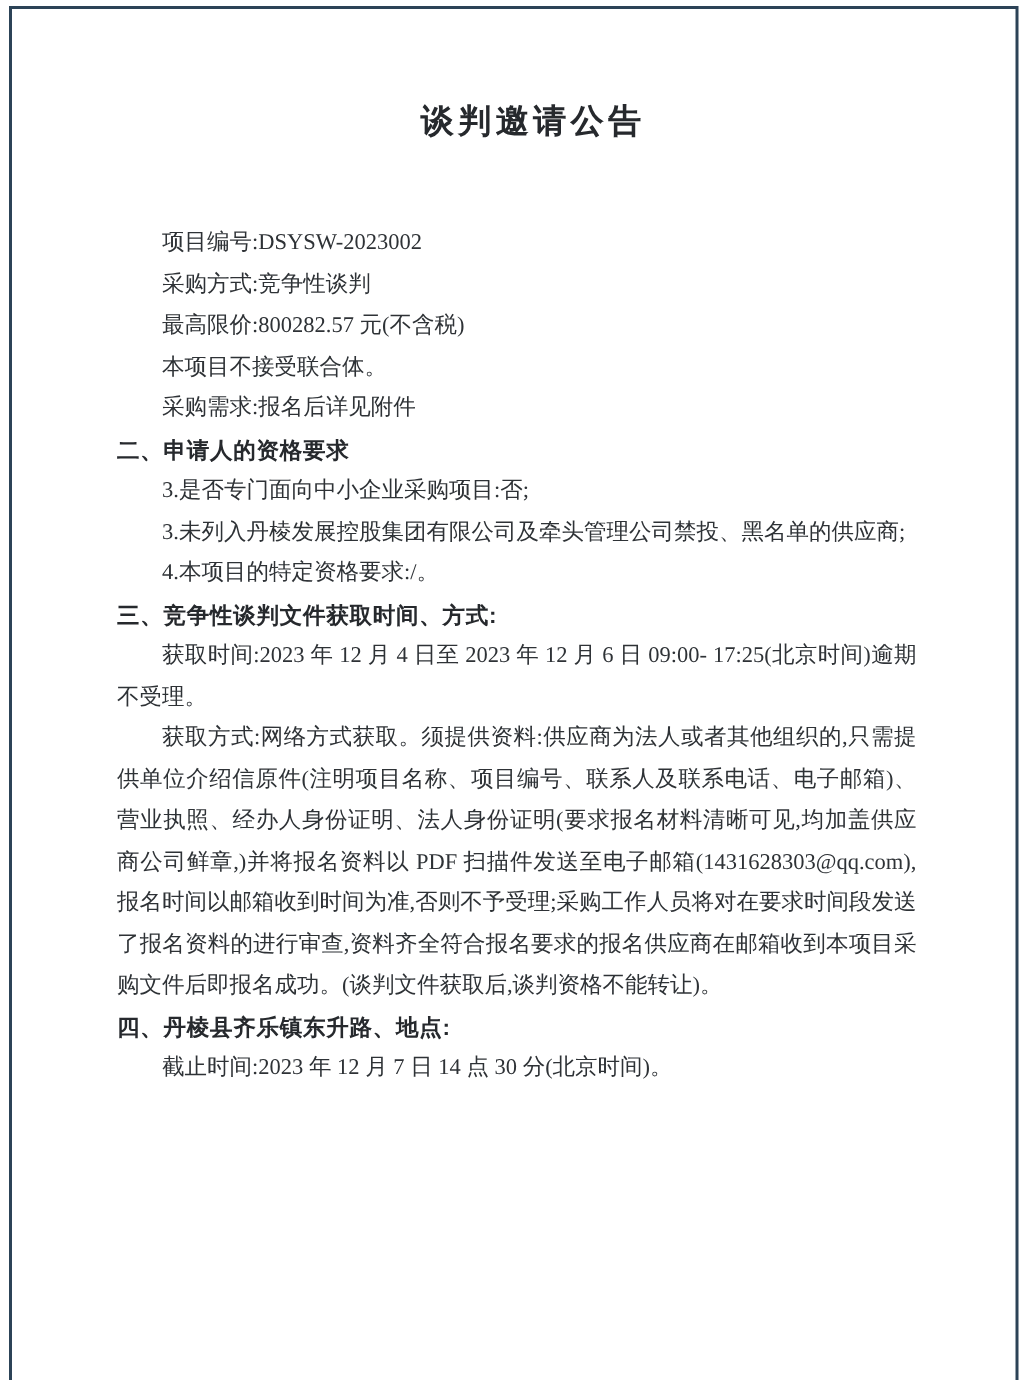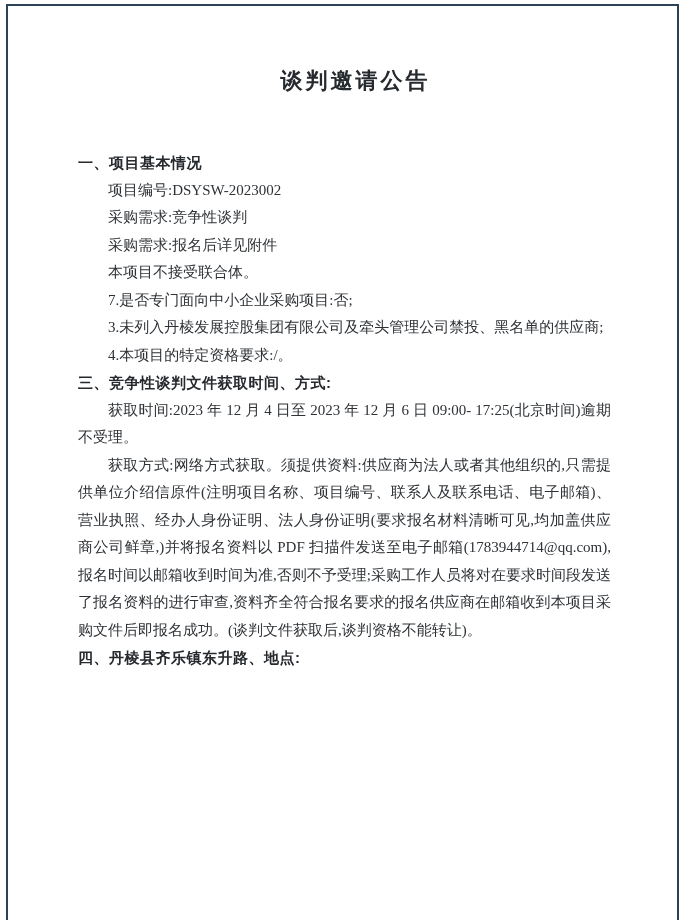--- a/index.html
+++ b/index.html
@@ -66,36 +66,38 @@
 </head>
 <body>
 
 <div class="page-frame"></div>
 
 <h1 class="doc-title">谈判邀请公告</h1>
 
 <div class="doc-body">
 
   <div class="section">
-    <p class="section-heading">一、项目基本情况</p>
     <p class="para">项目编号:DSYSW-2023002</p>
-    <p class="para">采购需求:竞争性谈判</p>
+    <p class="para">采购方式:竞争性谈判</p>
+    <p class="para">最高限价:800282.57 元(不含税)</p>
+    <p class="para">本项目不接受联合体。</p>
     <p class="para">采购需求:报名后详见附件</p>
-    <p class="para">本项目不接受联合体。</p>
   </div>
 
   <div class="section">
-    <p class="para">7.是否专门面向中小企业采购项目:否;</p>
+    <p class="section-heading">二、申请人的资格要求</p>
+    <p class="para">3.是否专门面向中小企业采购项目:否;</p>
     <p class="para">3.未列入丹棱发展控股集团有限公司及牵头管理公司禁投、黑名单的供应商;</p>
     <p class="para">4.本项目的特定资格要求:/。</p>
   </div>
 
   <div class="section">
     <p class="section-heading">三、竞争性谈判文件获取时间、方式:</p>
     <p class="para">获取时间:2023 年 12 月 4 日至 2023 年 12 月 6 日 09:00- 17:25(北京时间)逾期不受理。</p>
-    <p class="para">获取方式:网络方式获取。须提供资料:供应商为法人或者其他组织的,只需提供单位介绍信原件(注明项目名称、项目编号、联系人及联系电话、电子邮箱)、营业执照、经办人身份证明、法人身份证明(要求报名材料清晰可见,均加盖供应商公司鲜章,)并将报名资料以 PDF 扫描件发送至电子邮箱(1783944714@qq.com),报名时间以邮箱收到时间为准,否则不予受理;采购工作人员将对在要求时间段发送了报名资料的进行审查,资料齐全符合报名要求的报名供应商在邮箱收到本项目采购文件后即报名成功。(谈判文件获取后,谈判资格不能转让)。</p>
+    <p class="para">获取方式:网络方式获取。须提供资料:供应商为法人或者其他组织的,只需提供单位介绍信原件(注明项目名称、项目编号、联系人及联系电话、电子邮箱)、营业执照、经办人身份证明、法人身份证明(要求报名材料清晰可见,均加盖供应商公司鲜章,)并将报名资料以 PDF 扫描件发送至电子邮箱(1431628303@qq.com),报名时间以邮箱收到时间为准,否则不予受理;采购工作人员将对在要求时间段发送了报名资料的进行审查,资料齐全符合报名要求的报名供应商在邮箱收到本项目采购文件后即报名成功。(谈判文件获取后,谈判资格不能转让)。</p>
   </div>
 
   <div class="section">
     <p class="section-heading">四、丹棱县齐乐镇东升路、地点:</p>
+    <p class="para">截止时间:2023 年 12 月 7 日 14 点 30 分(北京时间)。</p>
   </div>
 
 </div>
 
 </body></html>

